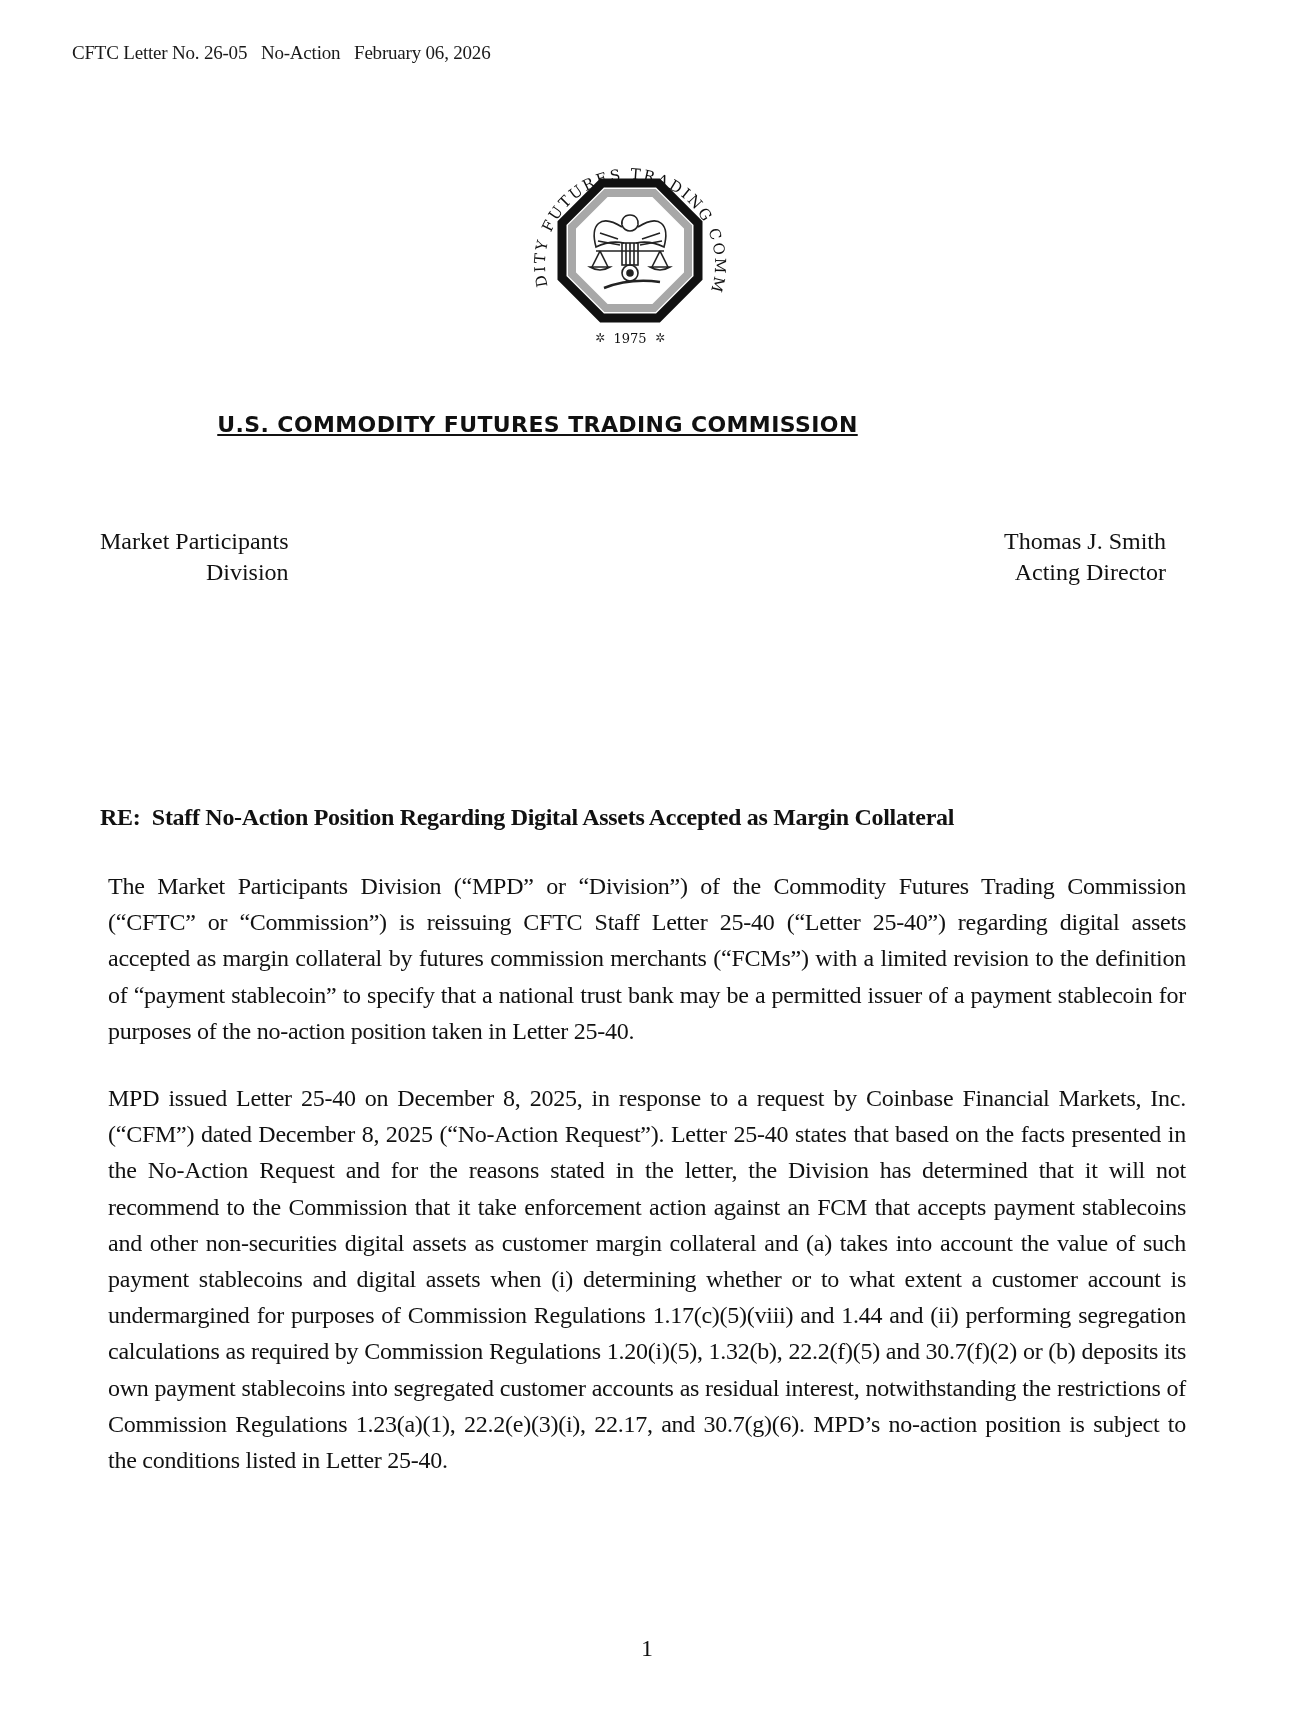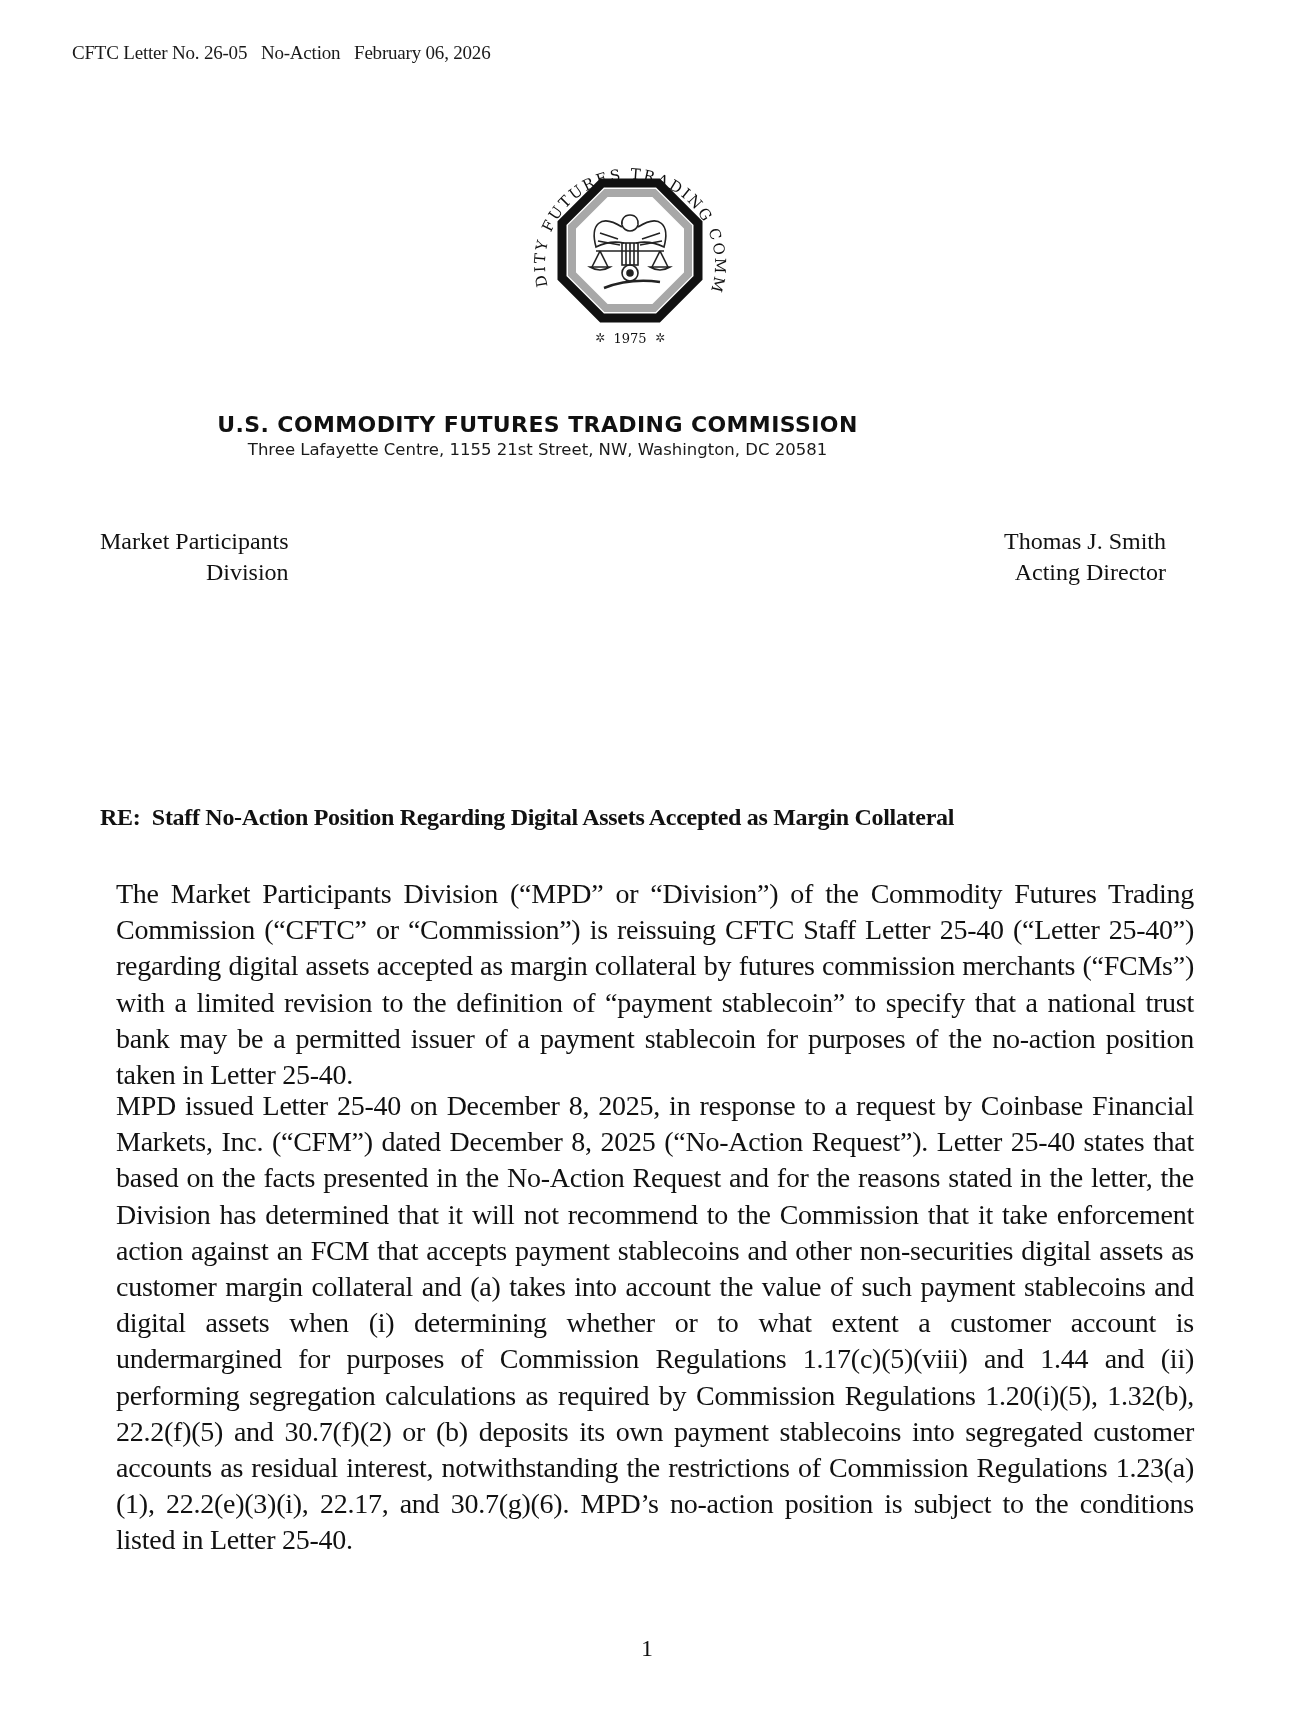--- a/index.html
+++ b/index.html
@@ -3,41 +3,41 @@
 <meta charset="utf-8">
 <style>
   html, body { margin: 0; padding: 0; background: #ffffff; }
   body { width: 1294px; height: 1728px; position: relative; overflow: hidden; color: #111; }
   .header-line {
     position: absolute; left: 72px; top: 42px;
     font-family: Liberation Serif, serif; font-size: 19px; color: #1a1a1a;
     letter-spacing: -0.2px; white-space: pre;
   }
   .seal { position: absolute; left: 500px; top: 143px; width: 260px; height: 215px; }
-  .agency { position: absolute; left: 0; width: 1075px; text-align: center; top: 412px; }
+  .agency { position: absolute; left: 0; width: 1075px; text-align: center; top: 412px; text-decoration: underline; }
   .agency-name {
     font-family: "DejaVu Sans", sans-serif; font-weight: bold; font-size: 22px;
     letter-spacing: 0.4px; color: #111;
   }
   .agency-address {
     font-family: "DejaVu Sans", sans-serif; font-size: 16.5px; margin-top: 3px; color: #1a1a1a;
   }
   .agency-web {
     font-family: "DejaVu Sans", sans-serif; font-size: 16.5px; margin-top: 8px; color: #1a1a1a;
   }
   .serif { font-family: "Liberation Serif", serif; }
   .sender-left { position: absolute; left: 100px; top: 526px; font-size: 24px; line-height: 31px; text-align: right; }
   .sender-right { position: absolute; right: 128px; top: 526px; font-size: 24px; line-height: 31px; text-align: right; }
   .re-line {
     position: absolute; left: 100px; top: 804px; font-size: 24px; font-weight: bold;
     letter-spacing: -0.3px; white-space: pre; text-align: right;
   }
   .para {
-    position: absolute; left: 100px; width: 1078px; font-size: 28px; line-height: 36.2px;
-    text-align: justify; letter-spacing: -0.25px; margin: 16px;
+    position: absolute; left: 100px; width: 1078px; font-size: 24px; line-height: 36.2px;
+    text-align: justify; letter-spacing: -0.25px; margin: 8px;
   }
   .para1 { top: 860px; }
   .para2 { top: 1072px; }
   .page-number { position: absolute; left: 0; width: 1294px; text-align: center; top: 1635px; font-size: 24px; }
 </style>
 </head>
 <body>
 
 <div class="header-line"><span>CFTC Letter No. 26-05</span>   <span>No-Action</span>   <span>February 06, 2026</span></div>
 
@@ -72,21 +72,20 @@
       <path d="M104 145 q26 -10 56 -6" stroke-width="2.5"></path>
     </g>
     <text x="130" y="200" text-anchor="middle" font-family="'DejaVu Serif', serif" font-size="13" fill="#111">1975</text>
     <text x="100" y="199" text-anchor="middle" font-family="'DejaVu Sans', sans-serif" font-size="12" fill="#333">✲</text>
     <text x="160" y="199" text-anchor="middle" font-family="'DejaVu Sans', sans-serif" font-size="12" fill="#333">✲</text>
   </svg>
 </div>
 
 <div class="agency">
   <div class="agency-name">U.S. COMMODITY FUTURES TRADING COMMISSION</div>
-  <div class="agency-address">Three Lafayette Centre, 1155 21st Street, NW, Washington, DC 20581</div>
 </div>
 
 <div class="sender-left serif">
   <div>Market Participants</div>
   <div>Division</div>
 </div>
 
 <div class="sender-right serif">
   <div>Thomas J. Smith</div>
   <div>Acting Director</div>

